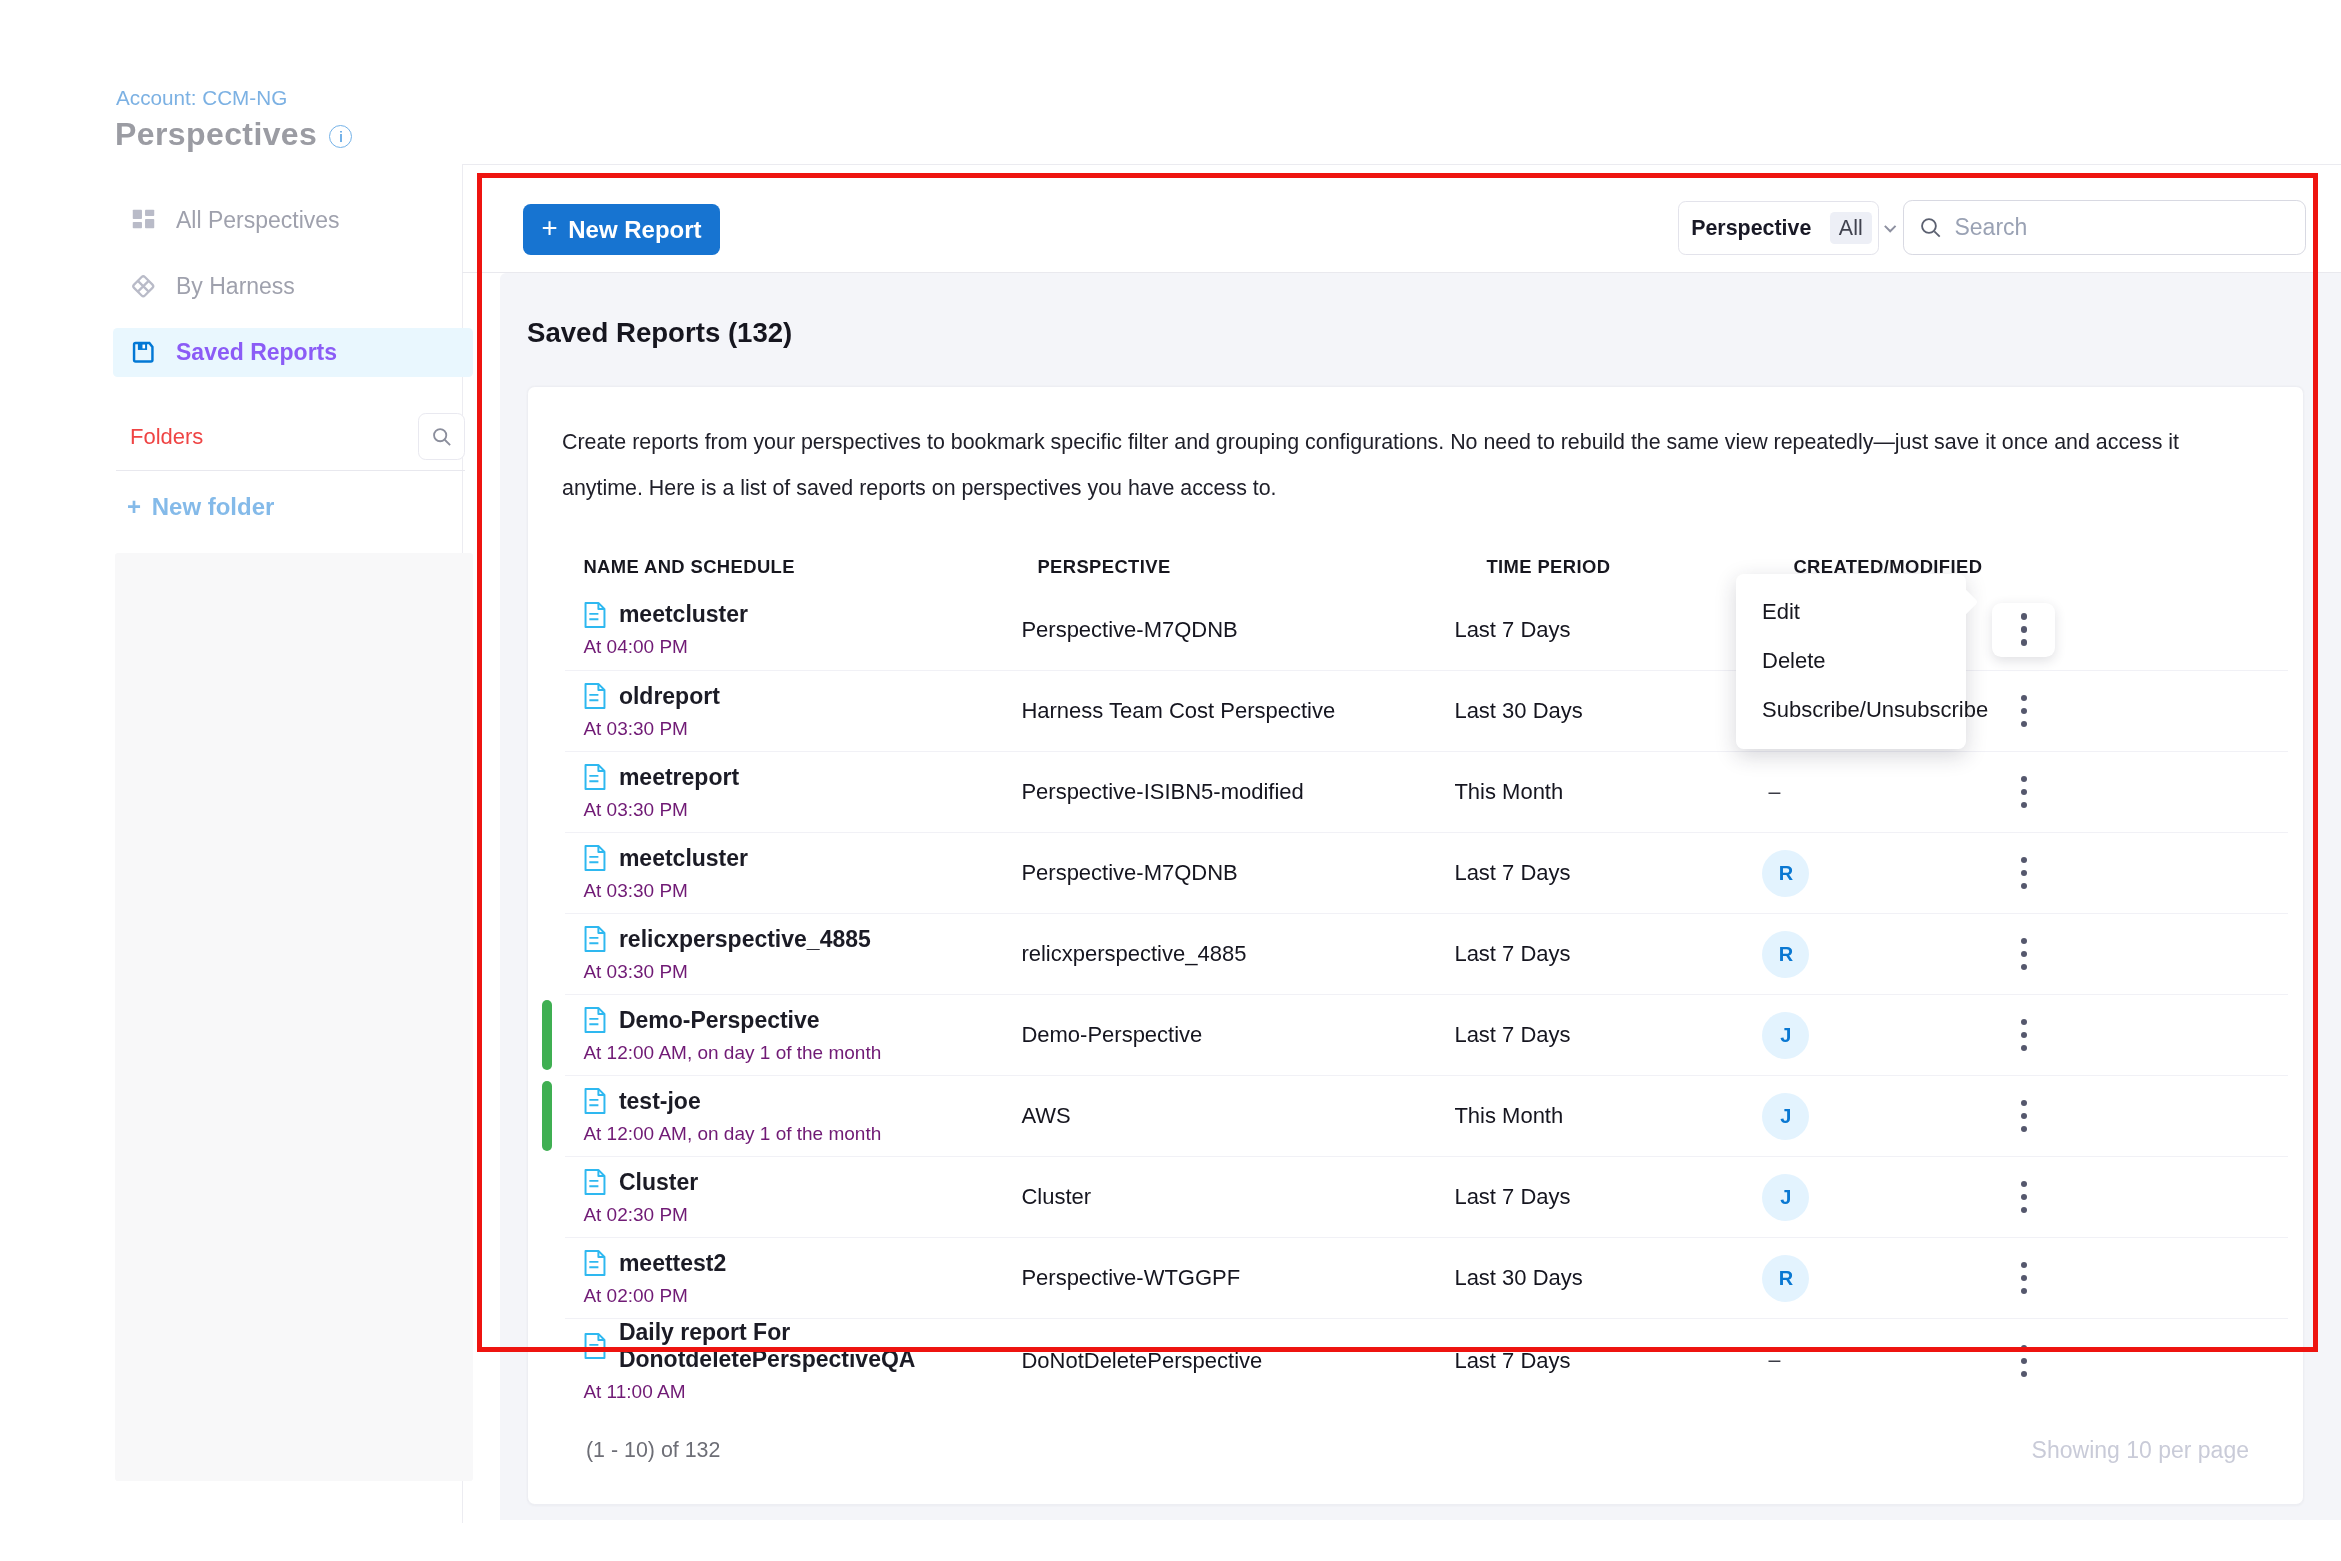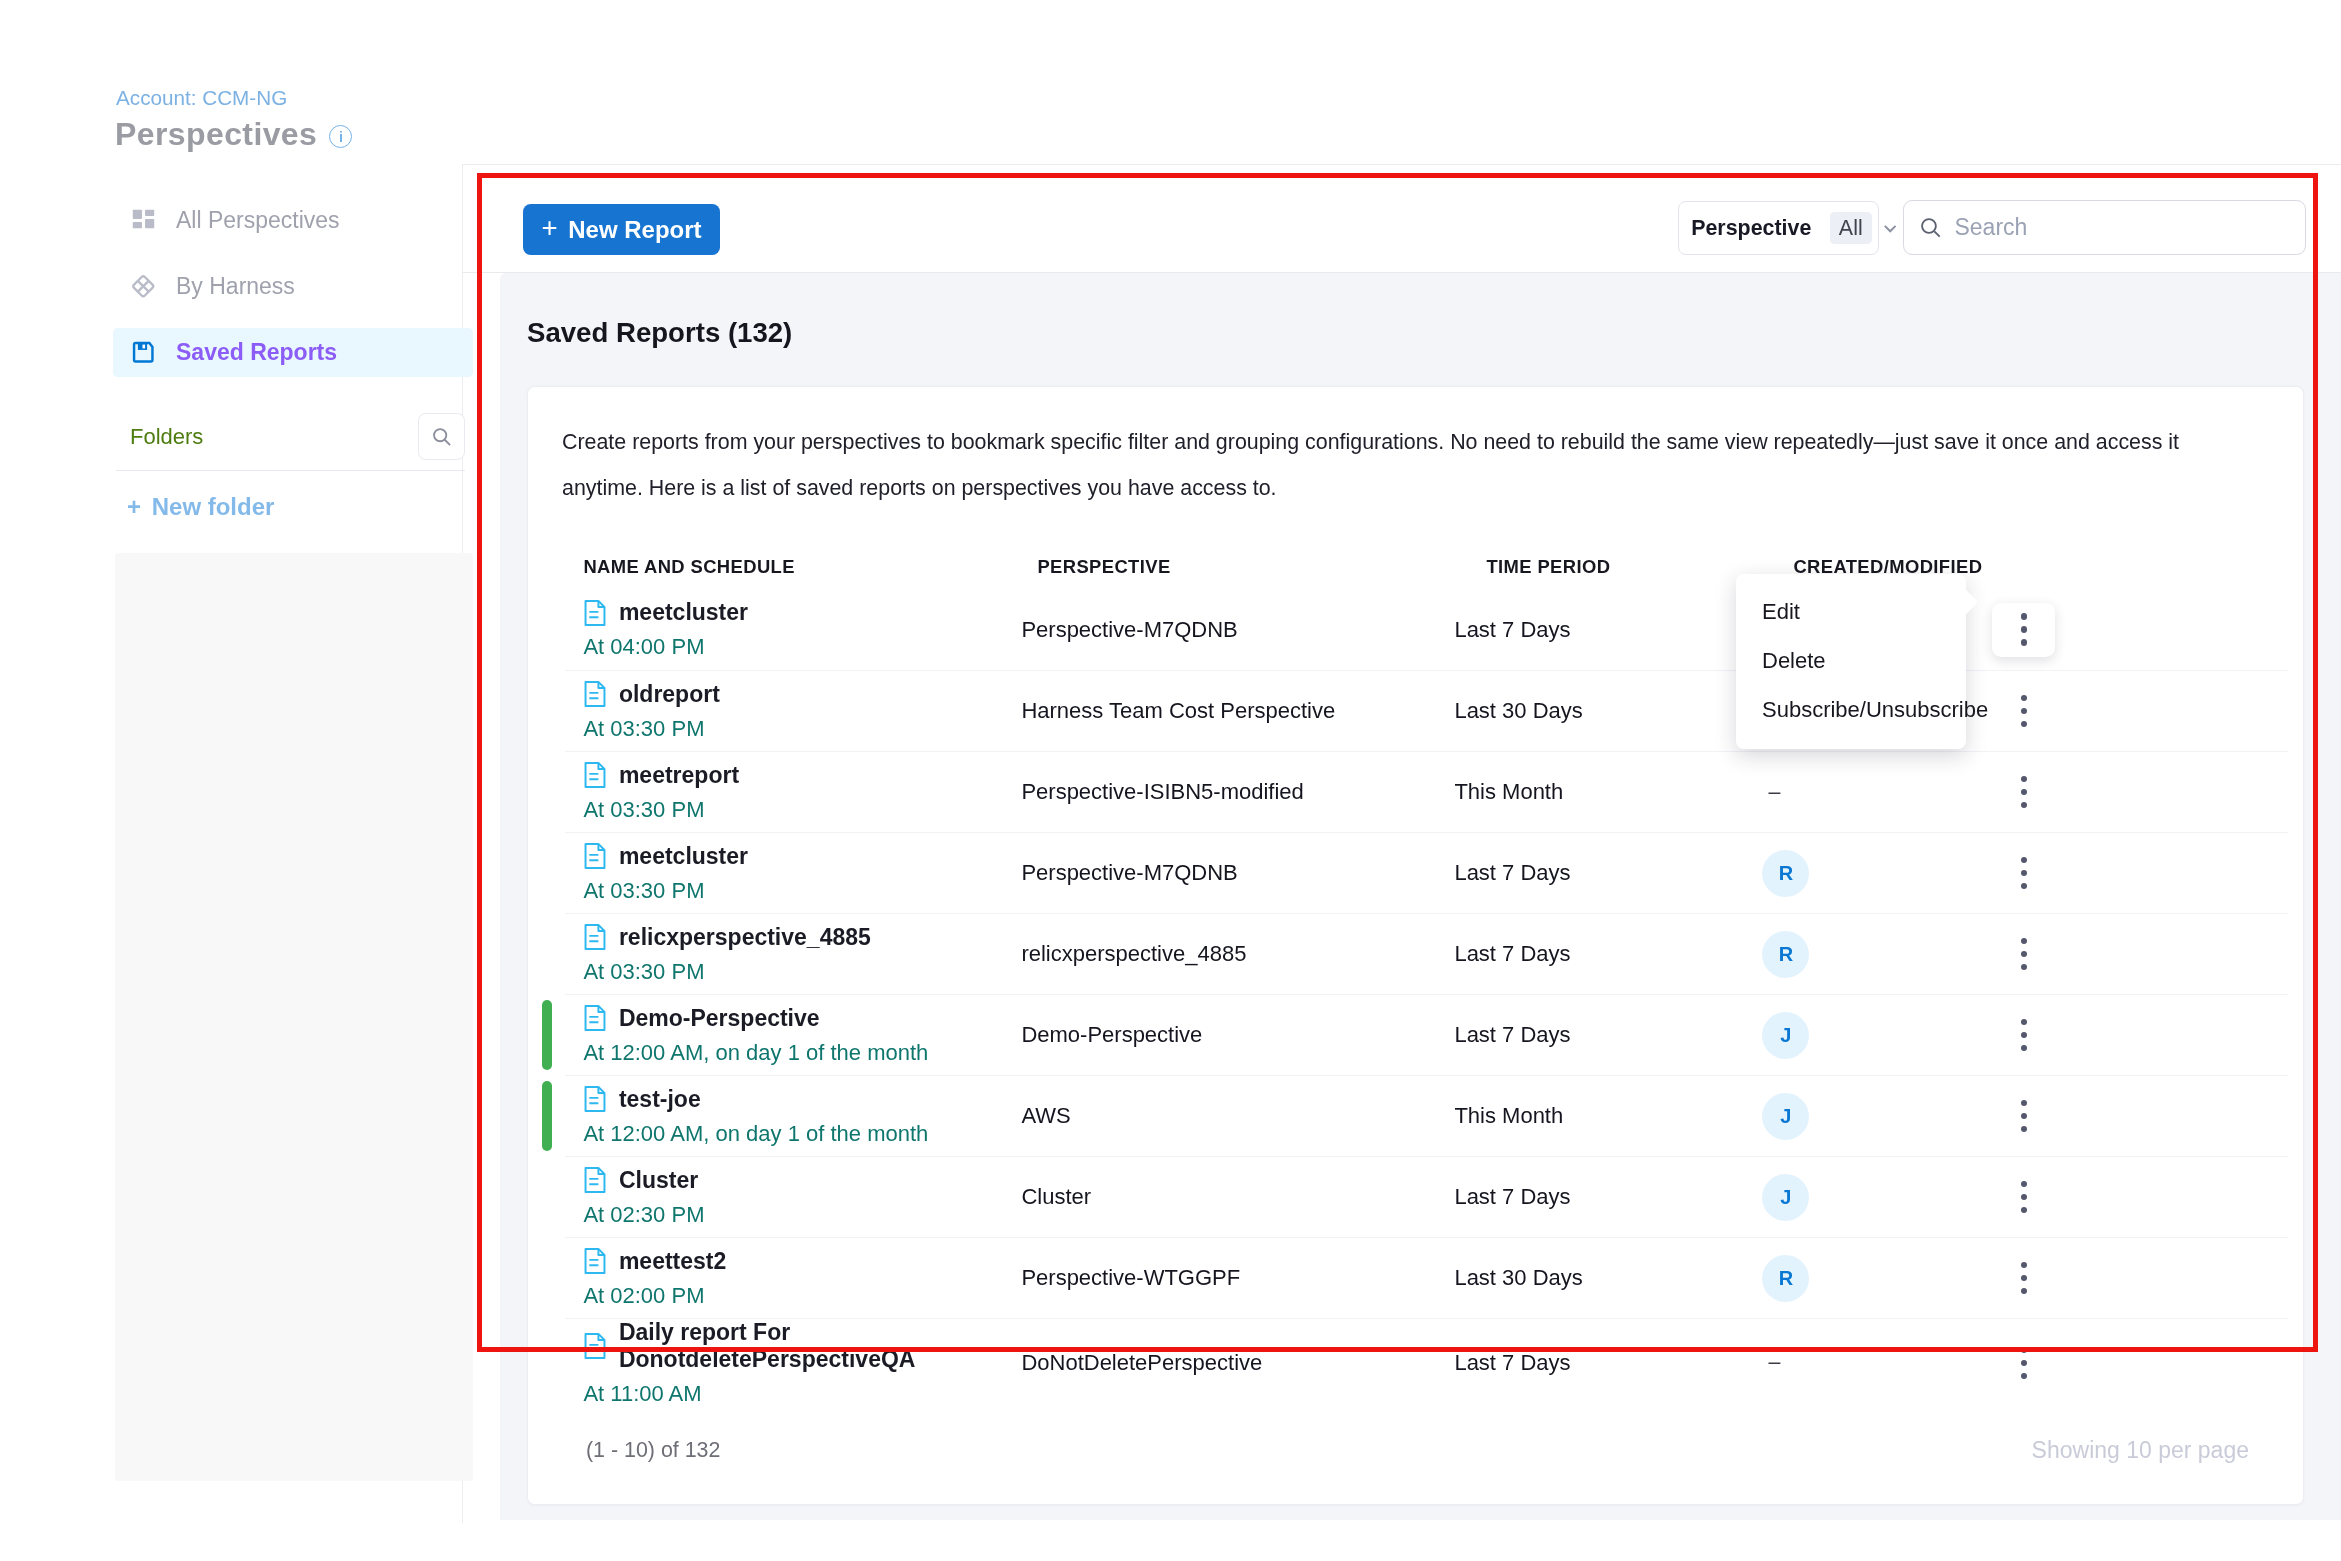--- a/index.html
+++ b/index.html
@@ -18,21 +18,21 @@
   
   .side-divider { position:absolute; left:462px; top:164px; width:0.8px; height:1359px; background:#ececf1; }
   .top-divider { position:absolute; left:462px; top:164px; width:1880px; height:0.8px; background:#ebebf0; }
   .nav { position:absolute; left:113px; top:196px; width:360px; }
   .nav-item { display:flex; align-items:center; gap:20px; height:49px; padding-left:17px;
     margin-bottom:17px; font-size:23px; color:#9fa1ad; border-radius:4.6px; cursor:pointer; }
   .nav-item .glyph { width:26px; display:flex; justify-content:center; color:#b9bbc8; }
   .nav-item.active { background:#e9f7fe; color:#8b5cf6; font-weight:700;text-align:right; }
   .folders-row { position:absolute; left:113px; top:412px; width:352px; height:49px;
     display:flex; align-items:center; justify-content:space-between; }
-  .folders-label { font-size:22px; color:#4d7c0f; padding-left:17px; }
+  .folders-label { font-size:22px; color:#ef4444; padding-left:17px; }
   .folder-search-btn { width:47px; height:47px; border:0.8px solid #e9e9f0; border-radius:7.7px;
     background:#fff; display:flex; align-items:center; justify-content:center; cursor:pointer; }
   .folders-divider { position:absolute; left:116px; top:470px; width:349px; height:0.8px; background:#e8e8ee; }
   .new-folder { position:absolute; left:127px; top:493px; display:flex; align-items:center; gap:10.7px;
     font-size:24px; font-weight:700; color:#84bae9; cursor:pointer; }
   .side-skeleton { position:absolute; left:115px; top:553px; width:358px; height:928px;
     background:#f8f8f9; border-radius:3.1px; }
 
   
   .toolbar-divider { position:absolute; left:462px; top:272px; width:1880px; height:0.8px; background:#e9e9ee; }
@@ -70,21 +70,21 @@
     padding-left:18.4px; margin-top:34px; height:44px; align-items:center;gap:16px; }
   .th { font-size:18.4px; font-weight:700; letter-spacing:0.4px; color:#17171f; }
   .table-row { position:relative; display:grid; grid-template-columns:438px 433px 291px 243px 1fr;
     padding-left:18.4px; height:81px; align-items:center; cursor:pointer; }
   .table-row + .table-row { border-top:0.8px solid #f1f1f6; }
   .table-row.scheduled::before { content:''; position:absolute; left:-23px; top:5.4px; width:10px;
     height:70px; border-radius:6.1px; background:#3faf52; }
   .name-cell { display:flex; flex-direction:column; align-items:flex-start; gap:7.7px; }
   .name-line { display:flex; align-items:center; gap:11.5px; }
   .report-name { font-size:23px; font-weight:700; color:#1b1b25; }
-  .schedule { font-size:22px; color:#0f766e; }
+  .schedule { font-size:19px; color:#701a75; }
   .perspective-cell, .period-cell { font-size:22px; color:#15151f; }
   .created-cell { display:flex; align-items:center; }
   .avatar { width:47px; height:47px; border-radius:50%; background:#e3f3fe; color:#0a78d2;
     font-size:20px; font-weight:700; display:flex; align-items:center; justify-content:center;
     margin-left:17px; }
   .dash { margin-left:23px; font-size:21.4px; color:#3a3b45; }
   .actions-cell { display:flex; }
   .kebab { width:43px; height:54px; margin-left:13.8px; background:transparent; border:none;
     display:flex; flex-direction:column; align-items:center; justify-content:center; gap:6.9px;
     cursor:pointer; border-radius:9.2px; }

